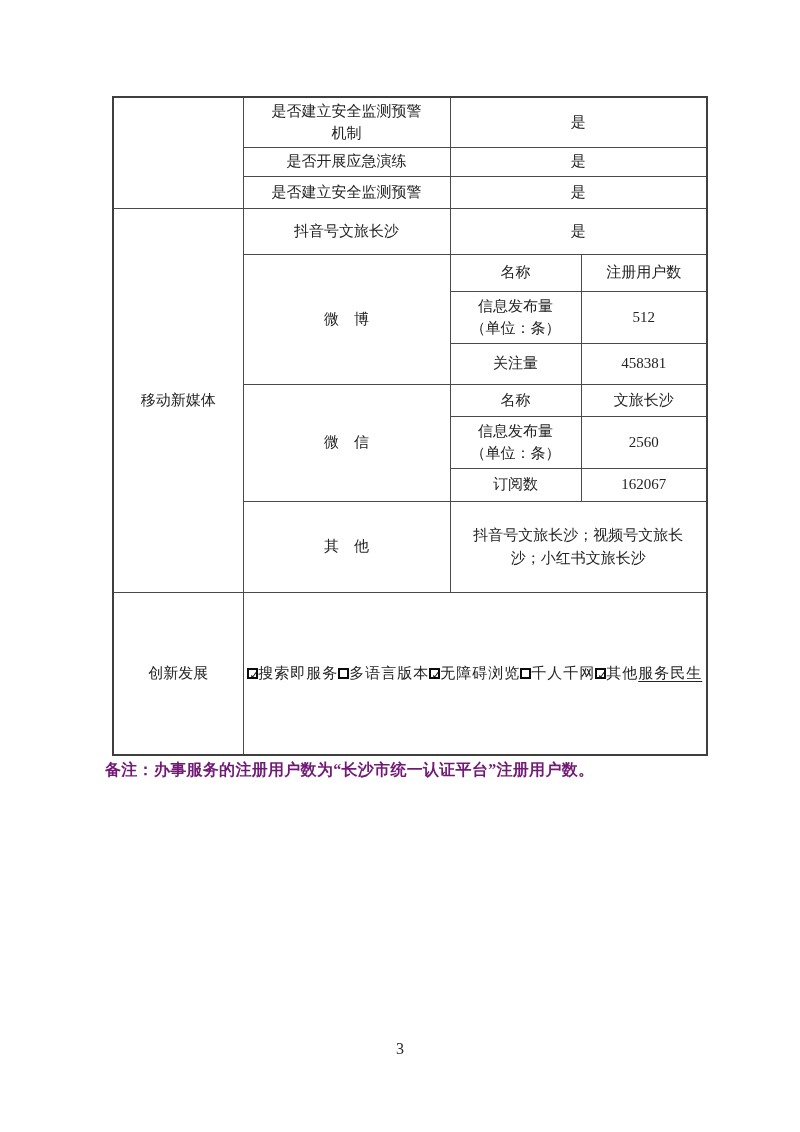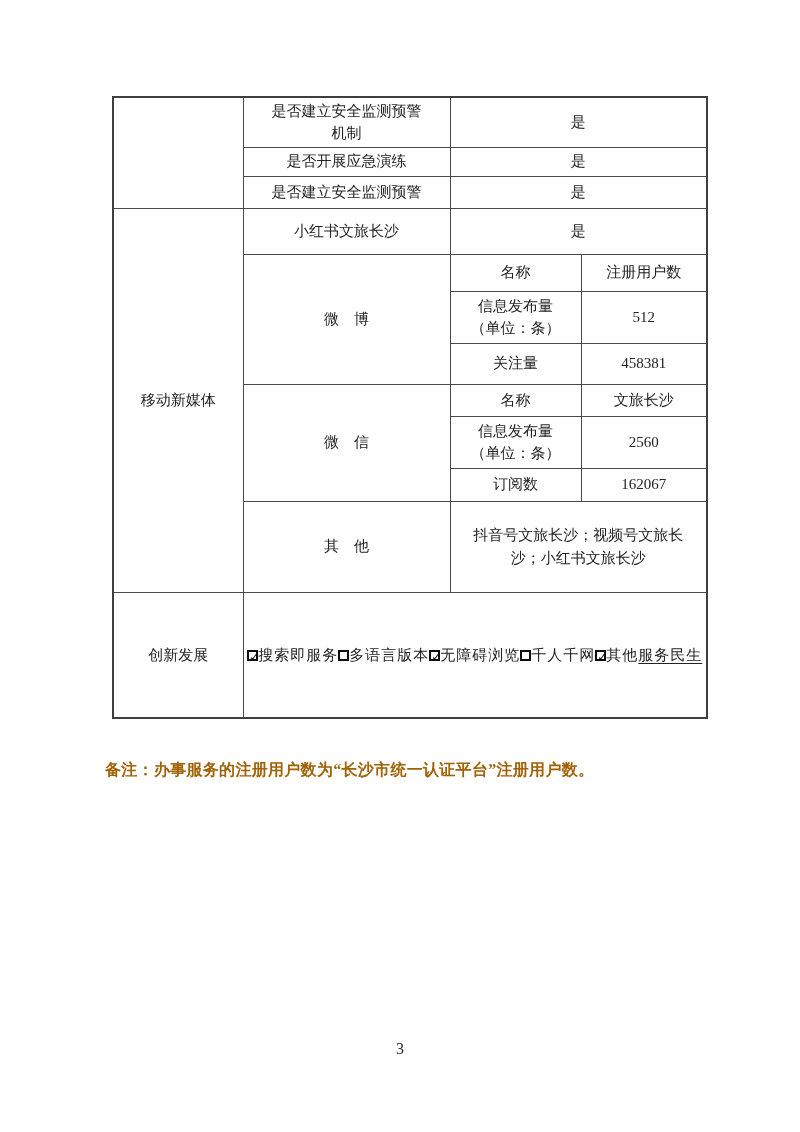--- a/index.html
+++ b/index.html
@@ -50,21 +50,21 @@
     text-decoration: underline;
     text-underline-offset: 3px;
     letter-spacing: 1px;
   }
   .note {
     position: absolute;
     left: 105px; top: 760px;
     font-size: 16px;
     font-weight: bold;
     letter-spacing: 0.3px;
-    color: #a16207;
+    color: #701a75;
   }
   .pageno {
     position: absolute;
     left: 0; top: 1040px;
     width: 100%;
     text-align: center;
     font-size: 16px;
     color: #2a2a2a;
   }
 </style>
@@ -89,21 +89,21 @@
       <td>是否开展应急演练</td>
       <td colspan="2">是</td>
     </tr>
     <tr style="height:32px">
       <td>是否建立安全监测预警</td>
       <td colspan="2">是</td>
     </tr>
 
     <tr style="height:46px">
       <td rowspan="8">移动新媒体</td>
-      <td>小红书文旅长沙</td>
+      <td>抖音号文旅长沙</td>
       <td colspan="2">是</td>
     </tr>
     <tr style="height:37px">
       <td rowspan="3">微　博</td>
       <td>名称</td>
       <td>注册用户数</td>
     </tr>
     <tr style="height:52px">
       <td class="ml">信息发布量
 （单位：条）</td>
@@ -126,21 +126,21 @@
     <tr style="height:33px">
       <td>订阅数</td>
       <td>162067</td>
     </tr>
     <tr style="height:91px">
       <td>其　他</td>
       <td colspan="2" class="ml">抖音号文旅长沙；视频号文旅长
 沙；小红书文旅长沙</td>
     </tr>
 
-    <tr style="height:126px">
+    <tr style="height:163px">
       <td>创新发展</td>
       <td colspan="3" class="cb-cell">
         <span><span class="cb checked">✓</span><span class="opt-label">搜索即服务</span></span><span><span class="cb"></span><span class="opt-label">多语言版本</span></span><span><span class="cb checked">✓</span><span class="opt-label">无障碍浏览</span></span><span><span class="cb"></span><span class="opt-label">千人千网</span></span><span><span class="cb checked">✓</span><span class="opt-label">其他</span></span><span class="fill">服务民生</span>
       </td>
     </tr>
   </tbody>
 </table>
 
 <div class="note">备注：办事服务的注册用户数为“长沙市统一认证平台”注册用户数。</div>
 

